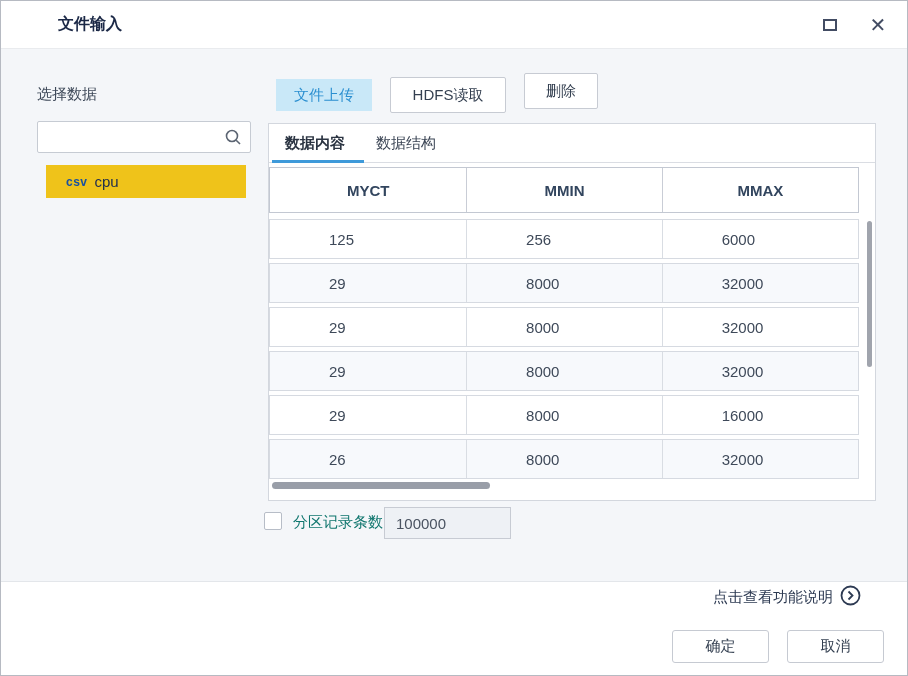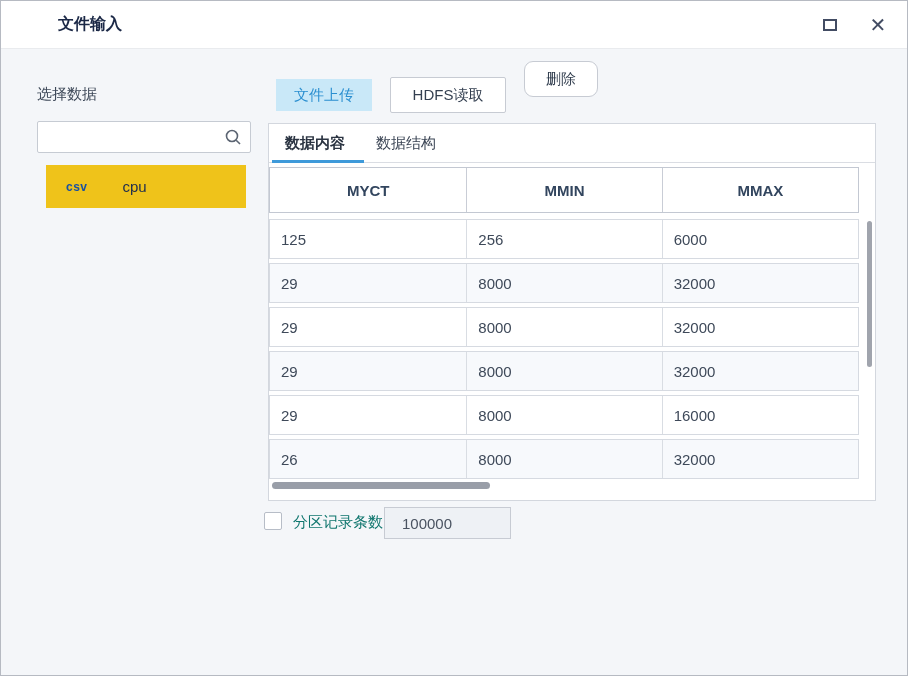--- a/index.html
+++ b/index.html
@@ -39,38 +39,38 @@
     position: absolute; left: 36px; top: 120px; width: 214px; height: 32px;
     background: #FFFFFF; border: 1px solid #C6CBD3; border-radius: 2px;
   }
   .search-input {
     position: absolute; left: 0; top: 0; width: 180px; height: 30px;
     border: none; outline: none; background: transparent;
     font-size: 14px; padding-left: 10px; font-family: inherit;
   }
   .search-icon { position: absolute; right: 8px; top: 6px; }
   .dataset-item {
-    position: absolute; left: 45px; top: 164px; width: 200px; height: 43px;
+    position: absolute; left: 45px; top: 164px; width: 200px; height: 33px;
     background: #EFC31A; display: flex; align-items: center;
-    padding-left: 20px; cursor: pointer; gap: 28px;
+    padding-left: 20px; cursor: pointer;
   }
   .csv-badge { font-size: 12px; font-weight: bold; color: #1A51A0; letter-spacing: .5px; }
   .dataset-name { font-size: 15px; color: #222F4E; margin-left: 7px; }
   
   .tb-btn {
     position: absolute; display: flex; align-items: center; justify-content: center;
     font-size: 15px; cursor: pointer; background: #FFFFFF;
     border: 1px solid #C7CBD3; color: #333F50; border-radius: 2px;
   }
   .tb-upload {
     left: 275px; top: 78px; width: 96px; height: 32px;
     background: #C9E8F8; border: none; border-radius: 0; color: #2B8FD0;
   }
   .tb-hdfs   { left: 389px; top: 76px; width: 116px; height: 36px; }
-  .tb-del    { left: 523px; top: 60px; width: 74px;  height: 36px; border-radius: 9px; }
+  .tb-del    { left: 523px; top: 72px; width: 74px;  height: 36px; }
   .tb-delall { left: 620px; top: 76px; width: 102px; height: 36px; }
   
   .panel {
     position: absolute; left: 267px; top: 122px; width: 608px; height: 378px;
     background: #FFFFFF; border: 1px solid #D3D7DE;
   }
   .tabs {
     position: relative; height: 39px; border-bottom: 1px solid #DADDE3;
     display: flex; align-items: center;
   }
@@ -92,42 +92,42 @@
   }
   .th:last-child { border-right: none; }
   .tbody { position: absolute; left: 0; top: 95px; width: 590px; }
   .trow {
     display: flex; width: 590px; height: 40px; margin-bottom: 4px;
     border: 1px solid #D6DAE1; background: #FFFFFF;
   }
   .trow.alt { background: #F7F9FC; }
   .td {
     font-size: 15px; color: #3E4959; display: flex; align-items: center;
-    padding-left: 11px; border-right: 1px solid #D9DDE3;
+    padding-left: 11px; border-right: 1px solid #D9DDE3; margin-left: 48px;
   }
   .td:last-child { border-right: none; }
   .c0 { width: 198px; } .c1 { width: 196px; } .c2 { width: 196px; }
   .hscroll-thumb {
     position: absolute; left: 3px; top: 358px; width: 218px; height: 7px;
     background: #999EA8; border-radius: 4px; cursor: pointer;
   }
   .vscroll-thumb {
     position: absolute; right: 3px; top: 97px; width: 5px; height: 146px;
     background: #A0A4AD; border-radius: 3px; cursor: pointer;
   }
   
   .chk {
     position: absolute; left: 263px; top: 511px; width: 18px; height: 18px;
     background: #FFFFFF; border: 1px solid #B7BDC7; border-radius: 2px; cursor: pointer;
   }
   .chk-label { position: absolute; left: 292px; top: 512px; font-size: 15px; color: #0f766e; }
   .part-input {
     position: absolute; left: 383px; top: 506px; width: 127px; height: 32px;
     background: #EEF1F5; border: 1px solid #C7CBD3; color: #4A5361;
-    font-size: 15px; padding-left: 17px; font-family: inherit; outline: none;
+    font-size: 15px; padding-left: 11px; font-family: inherit; outline: none;
   }
   
   .help-link {
     position: absolute; right: 46px; top: 3px; display: flex; align-items: center;
     gap: 7px; cursor: pointer;
   }
   .help-text { font-size: 15px; color: #2D3A52; }
   .dlg-btn {
     position: absolute; top: 48px; width: 97px; height: 33px;
     background: #FFFFFF; border: 1px solid #C6CAD2; border-radius: 3px;
@@ -220,14 +220,27 @@
     </div>
 
     <div class="hscroll-thumb"></div>
     <div class="vscroll-thumb"></div>
   </div>
 
   <div class="chk"></div>
   <div class="chk-label">分区记录条数</div>
   <input class="part-input" value="100000" style="">
 
+  <div class="footer">
+    <div class="help-link">
+      <span class="help-text">点击查看功能说明</span>
+      <span>
+        <svg width="21" height="21" viewBox="0 0 21 21">
+          <circle cx="10.5" cy="10.5" r="9" fill="none" stroke="#2D3A52" stroke-width="1.8"></circle>
+          <polyline points="8.5,6.5 12.5,10.5 8.5,14.5" fill="none" stroke="#2D3A52" stroke-width="1.8"></polyline>
+        </svg>
+      </span>
+    </div>
+    <div class="dlg-btn btn-ok">确定</div>
+    <div class="dlg-btn btn-cancel">取消</div>
+  </div>
 
 </div>
 
 </body></html>

